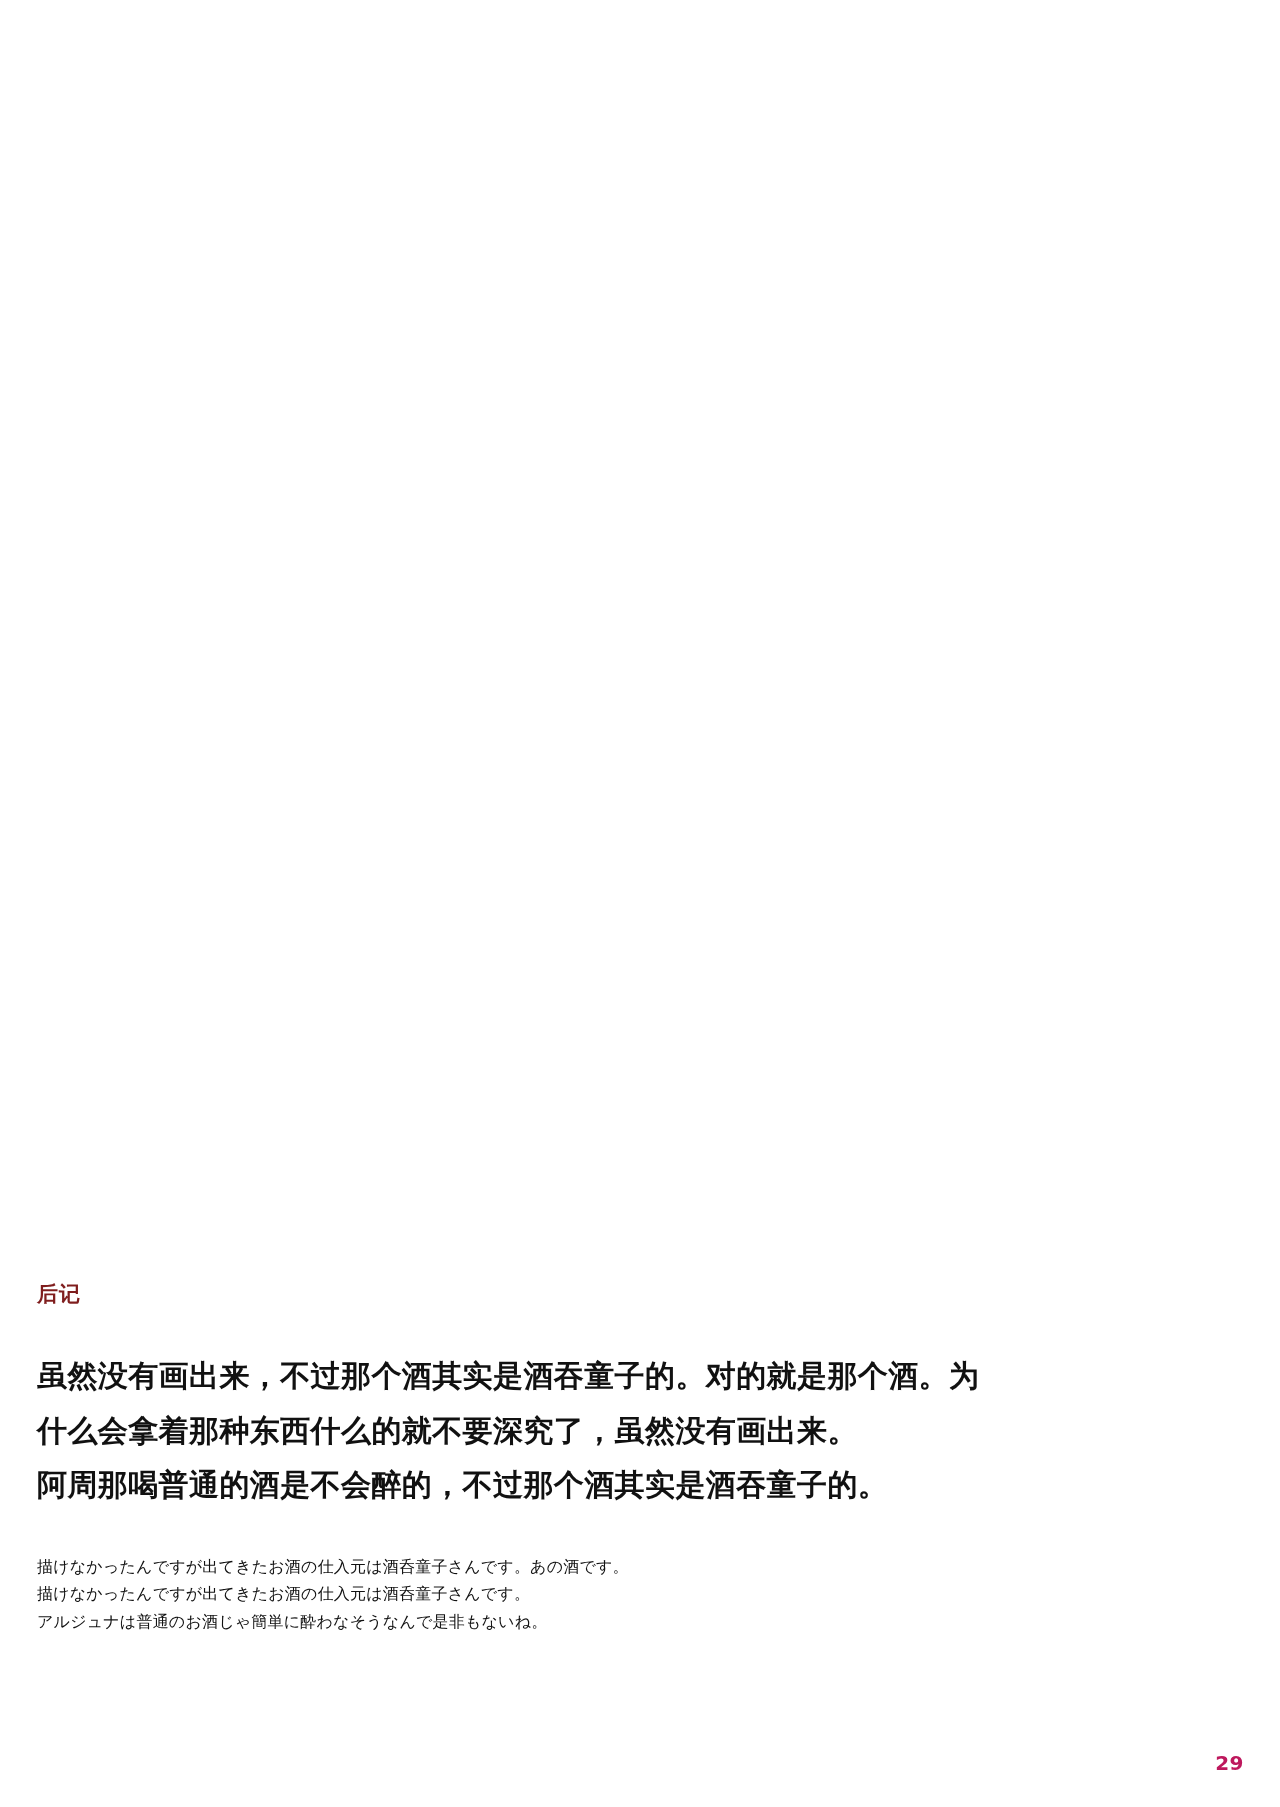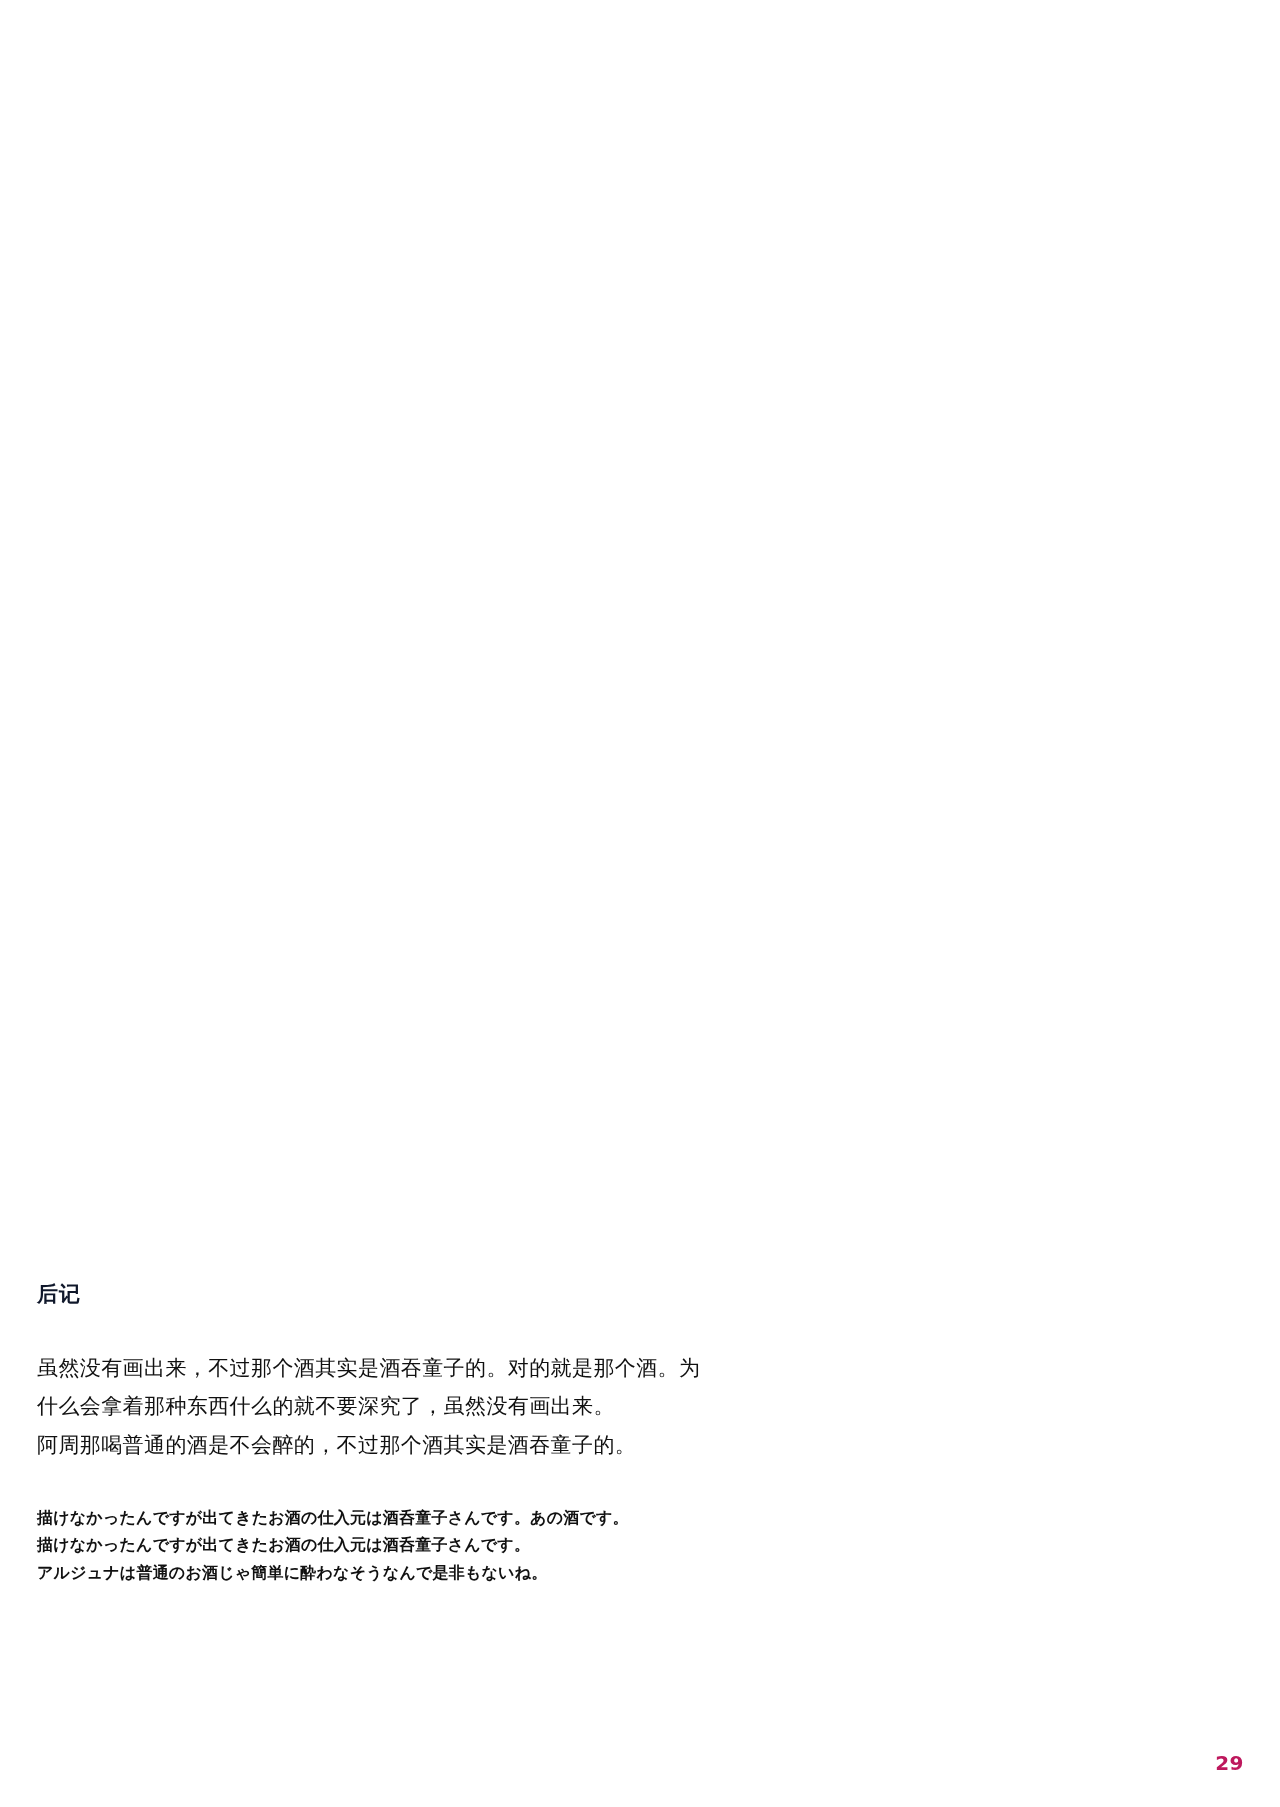--- a/index.html
+++ b/index.html
@@ -27,28 +27,28 @@
     position: absolute;
     left: 37px;
     top: 1282px;
     width: 1120px;
   }
 
   .cn-heading {
     font-size: 21px;
     font-weight: 700;
     letter-spacing: 1px;
-    color: #0f172a;
+    color: #7f1d1d;
     margin: 0 0 42px 0;
     line-height: 1.2;
   }
 
   .cn-body {
-    font-size: 21px;
-    font-weight: 400;
+    font-size: 30px;
+    font-weight: 700;
     color: #111111;
     line-height: 1.82;
     letter-spacing: 0.4px;
     margin: 0 0 40px 0;
   }
   .cn-body .line {
     display: block;
     white-space: pre;
   }
 
@@ -56,21 +56,21 @@
     font-size: 17px;
     font-weight: 700;
     color: #111111;
     margin: 0 0 22px 0;
     letter-spacing: 0.5px;
     line-height: 1.2;
   }
 
   .jp-body {
     font-size: 16px;
-    font-weight: 700;
+    font-weight: 400;
     color: #111111;
     line-height: 1.72;
     letter-spacing: 0.2px;
     margin: 0;
   }
   .jp-body .line {
     display: block;
     white-space: pre;
   }
 

